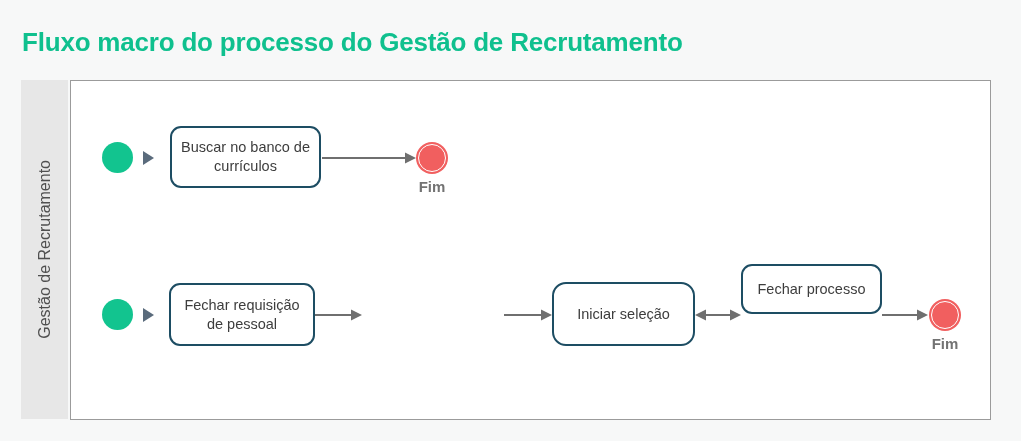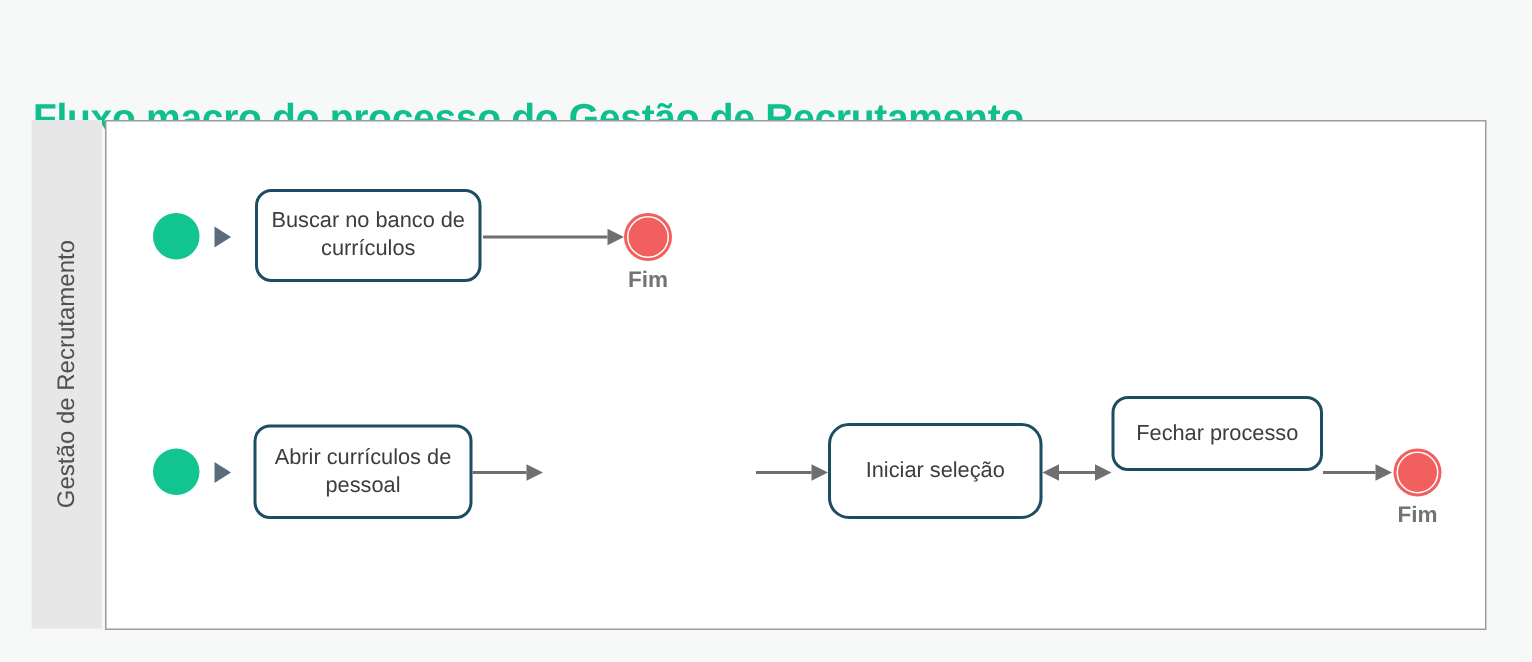--- a/index.html
+++ b/index.html
@@ -17,21 +17,21 @@
   html,body{width:1021px;height:441px;}
   body{
     font-family:"Liberation Sans","DejaVu Sans",sans-serif;
     background:#f7f8f8;
     position:relative;
     overflow:hidden;
   }
   .page-title{
     position:absolute;left:22px;top:27px;
     font-size:26px;font-weight:700;color:var(--title);
-    letter-spacing:-0.2px;white-space:nowrap;margin-top:36px;
+    letter-spacing:-0.2px;white-space:nowrap;
   }
   .lane-strip{
     position:absolute;left:21px;top:80px;width:47px;height:339px;
     background:var(--lane_bg);
     display:flex;align-items:center;justify-content:center;
   }
   .lane-label{
     writing-mode:vertical-rl;transform:rotate(180deg);
     font-size:16px;color:#4f4f4f;white-space:nowrap;
   }
@@ -95,21 +95,21 @@
     <polygon points="83,2.5 94,8 83,13.5"></polygon>
   </svg>
 
   <div class="end-event" style="left:345px;top:60.5px;"></div>
   <div class="end-label" style="left:333px;top:97px;">Fim</div>
 
   <div class="start-event" style="left:31px;top:218px;"></div>
   <div class="play-triangle" style="left:72px;top:226.5px;"></div>
 
   <div class="task" style="left:98px;top:202px;width:146px;height:63px;">
-    <span>Abrir currículos de pessoal</span>
+    <span>Fechar requisição de pessoal</span>
   </div>
 
   <svg class="connector" style="left:244px;top:225.5px;" width="47" height="16">
     <line x1="0" y1="8" x2="36" y2="8"></line>
     <polygon points="36,2.5 47,8 36,13.5"></polygon>
   </svg>
 
 
   <svg class="connector" style="left:433px;top:225.5px;" width="48" height="16">
     <line x1="0" y1="8" x2="37" y2="8"></line>

